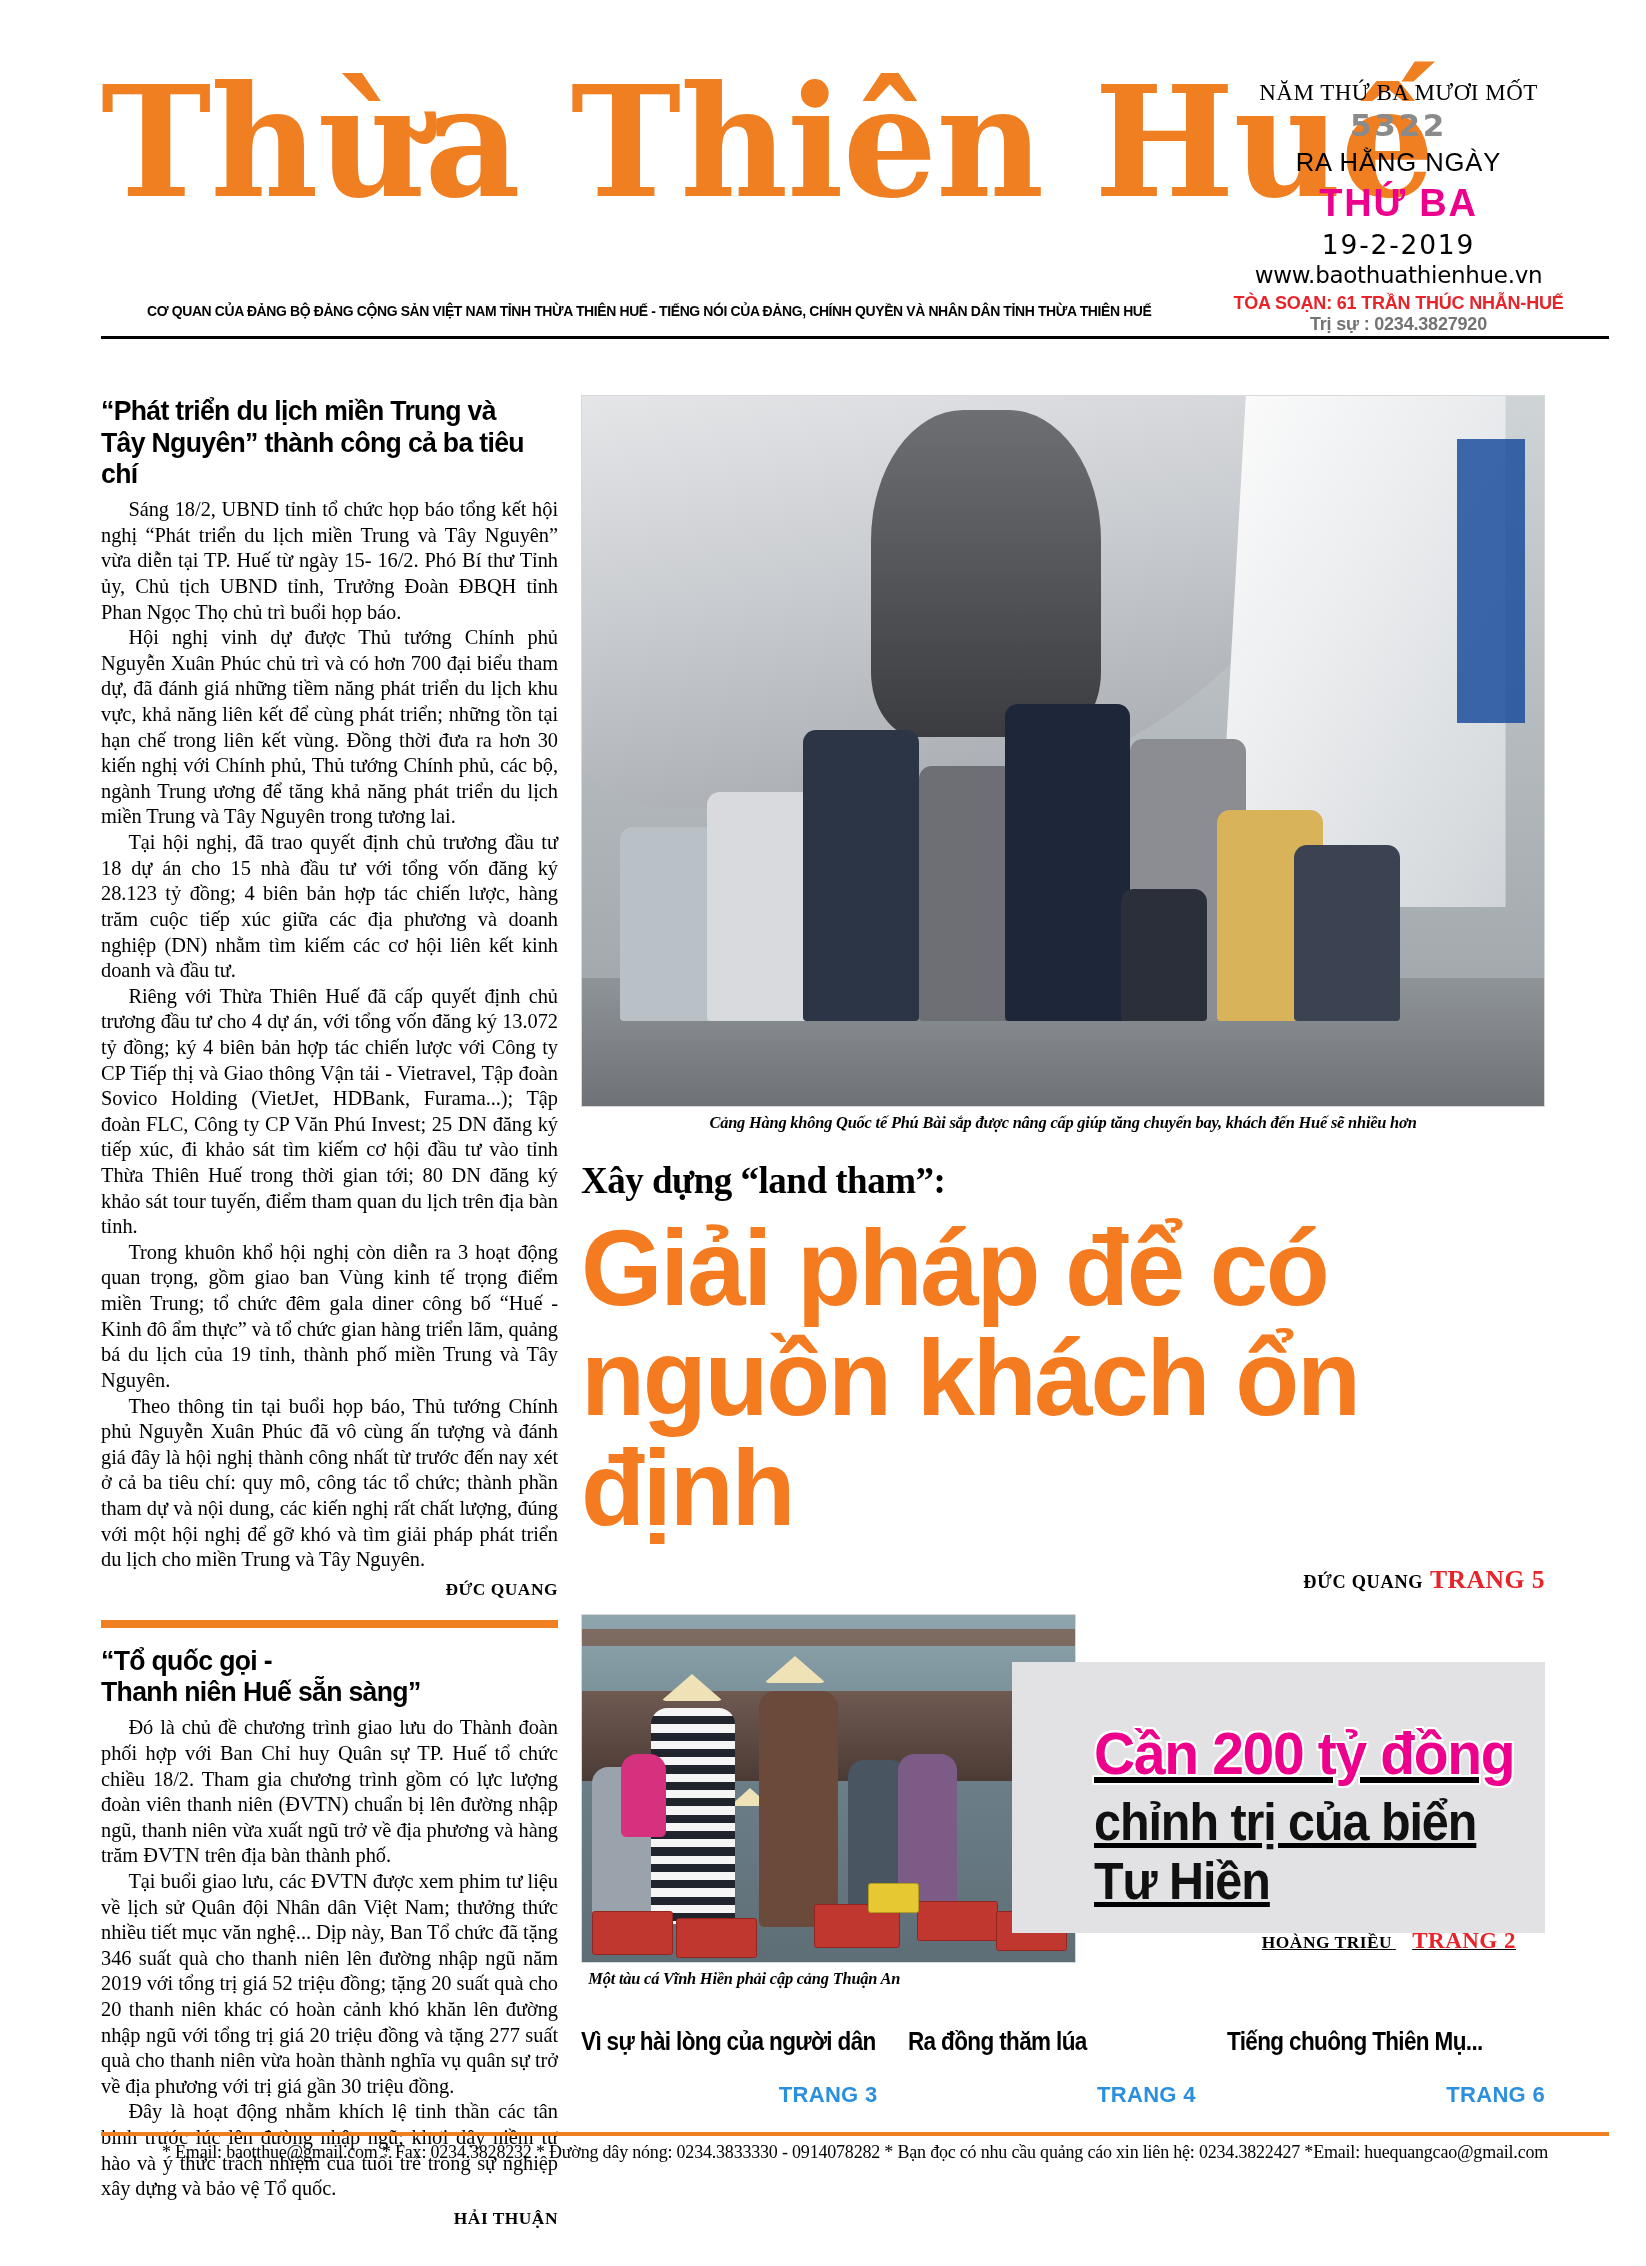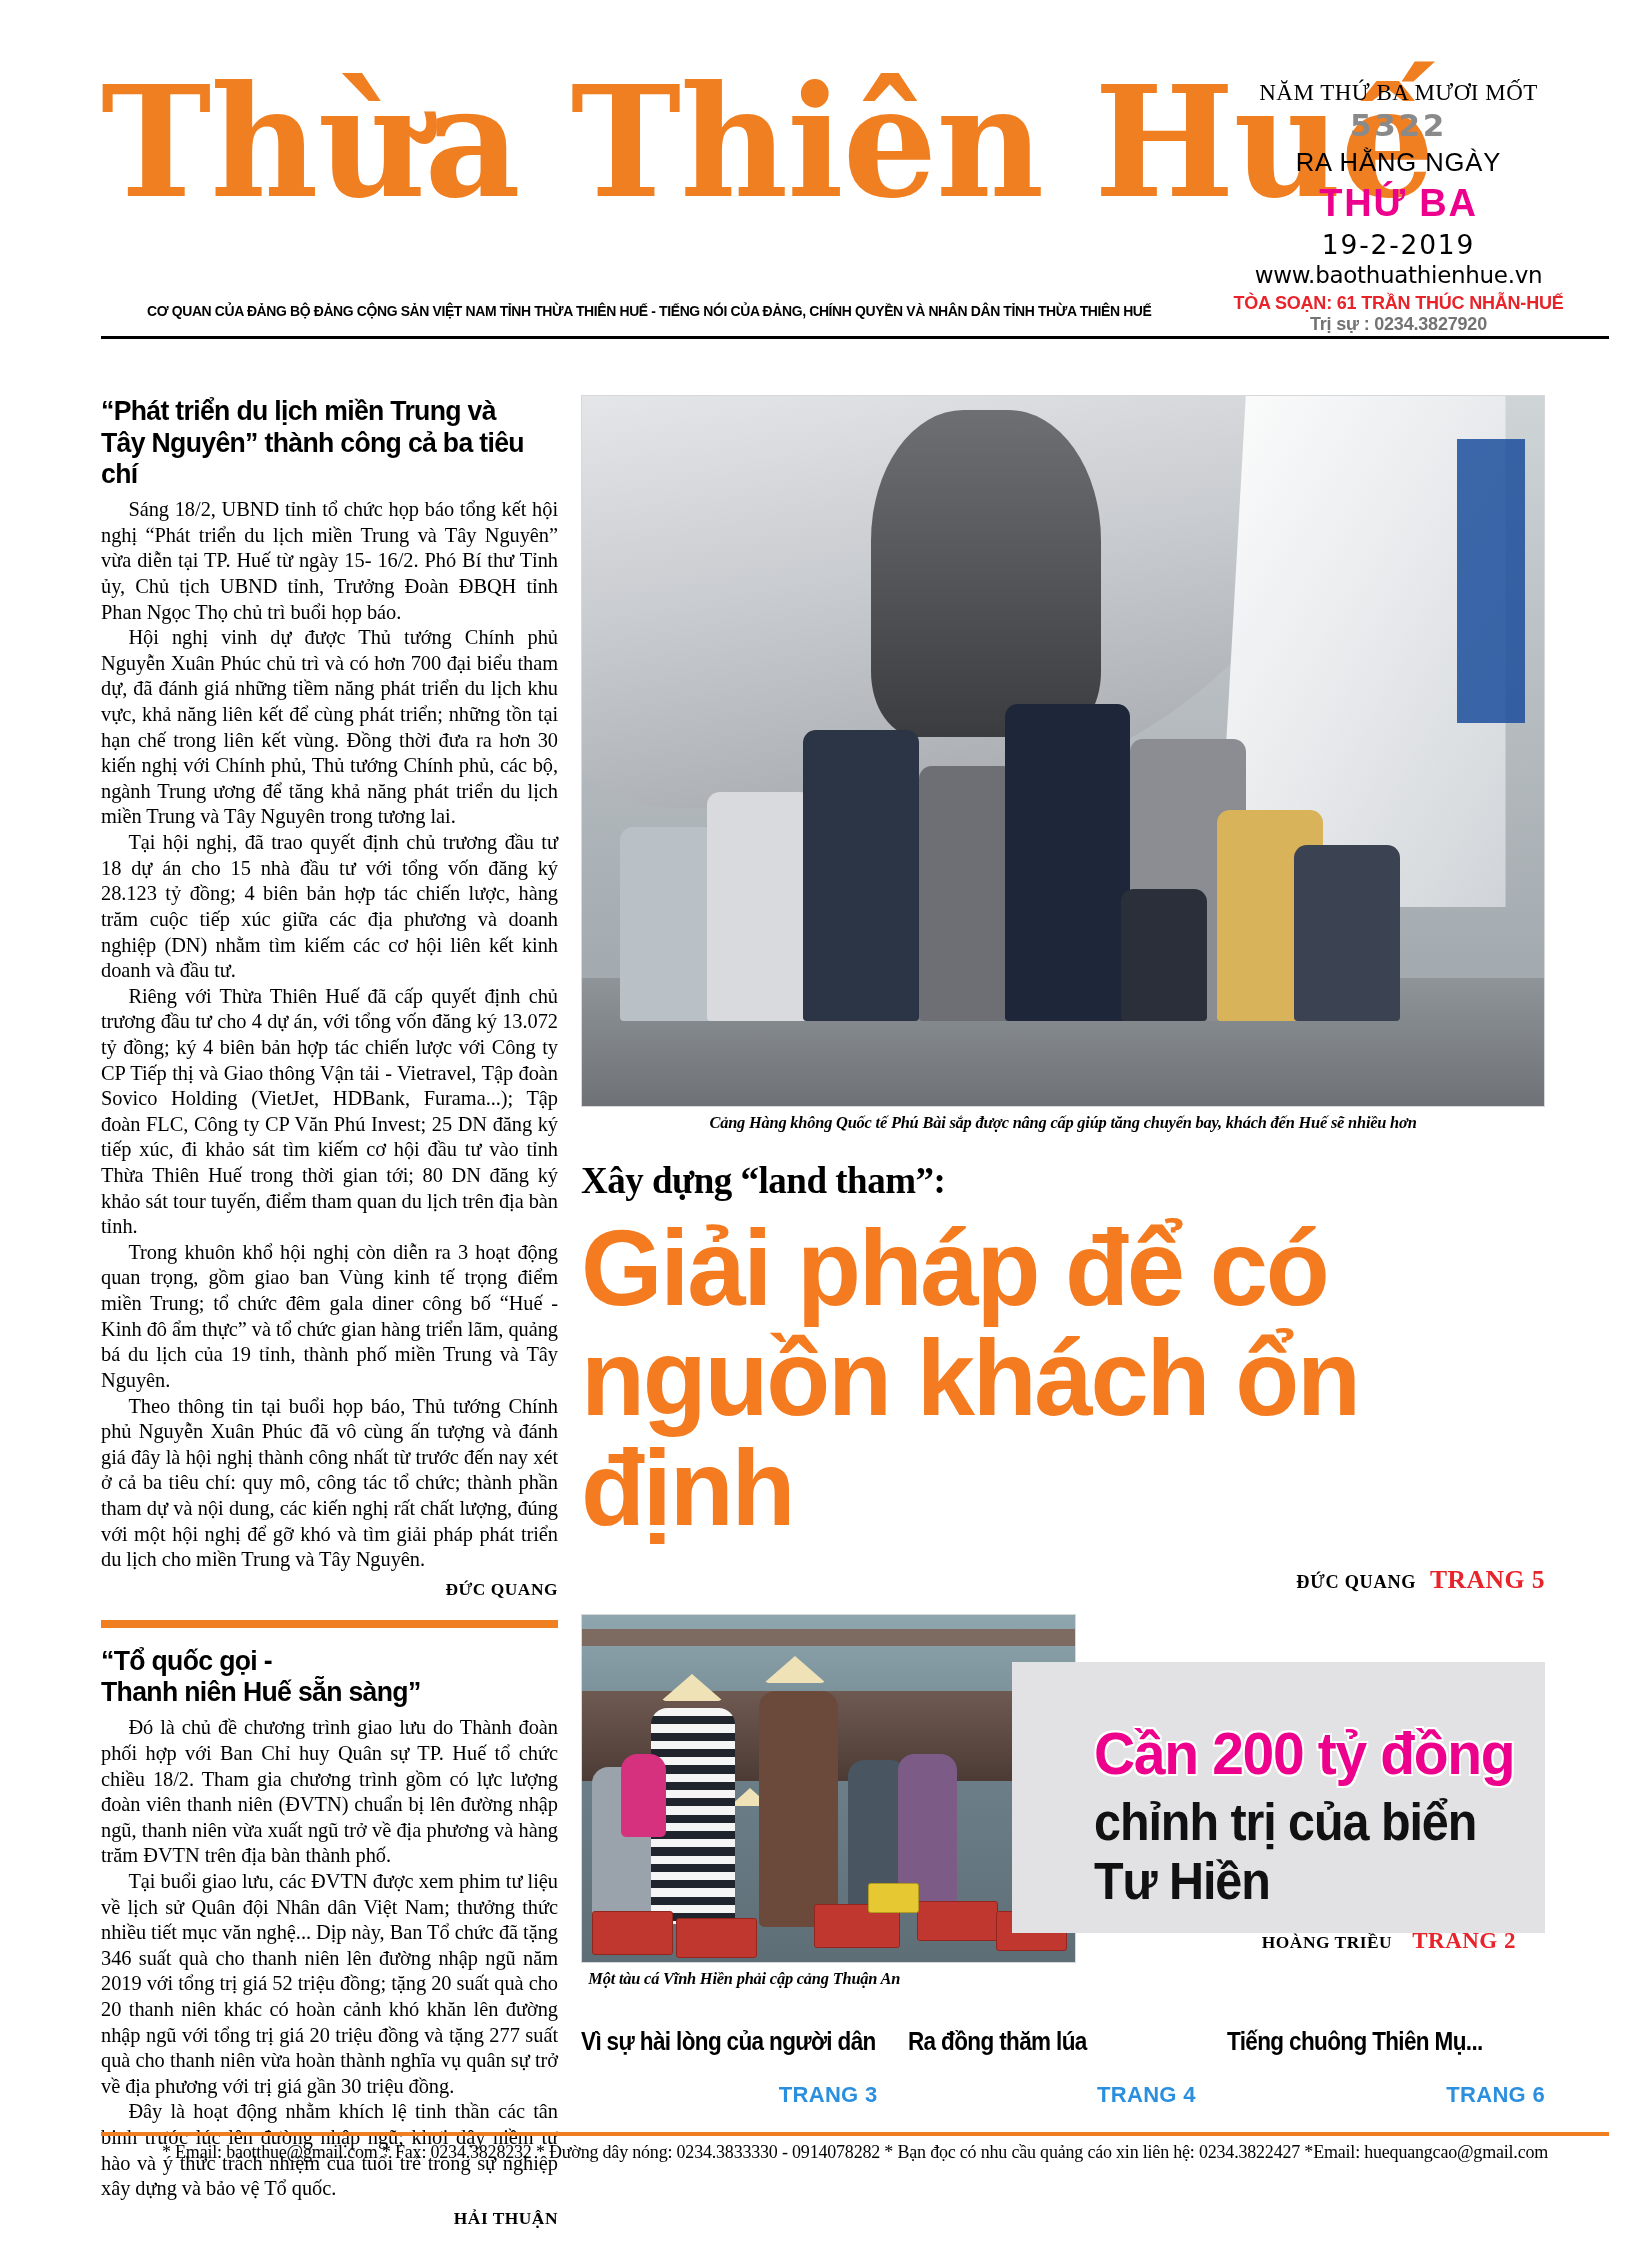--- a/index.html
+++ b/index.html
@@ -211,21 +211,21 @@
     font-weight:bold;
     font-size:18.3px;
     letter-spacing:0.7px;
   }
   .mainbyline .pg{
     font-family:"Liberation Serif", serif;
     font-weight:bold;
     font-size:25.6px;
     color:#E8232A;
     letter-spacing:0.5px;
-    margin-left:10px;
+    margin-left:3px;
   }
 
   
   .lower-row{
     display:flex;
     margin-top:18.3px;
     align-items:flex-start;
   }
   .photo-fish{
     width:495px; flex:0 0 495px;
@@ -236,20 +236,21 @@
   .ad-box{
     flex:1 1 auto;
     background:#E2E2E4;
     height:271px;
     margin-top:48px;
     margin-left:-64px;
     position:relative;
     z-index:0;
     padding-left:82px;
     box-sizing:border-box;
+    text-decoration:underline;
   }
   .ad-line1{
     font-family:"Liberation Sans", sans-serif;
     font-weight:bold;
     font-size:60px;
     color:#EC008C;
     letter-spacing:-1.4px;
     margin:57px 0 0 0;
     text-shadow:
        1.8px 0 0 #fff, -1.8px 0 0 #fff, 0 1.8px 0 #fff, 0 -1.8px 0 #fff,

